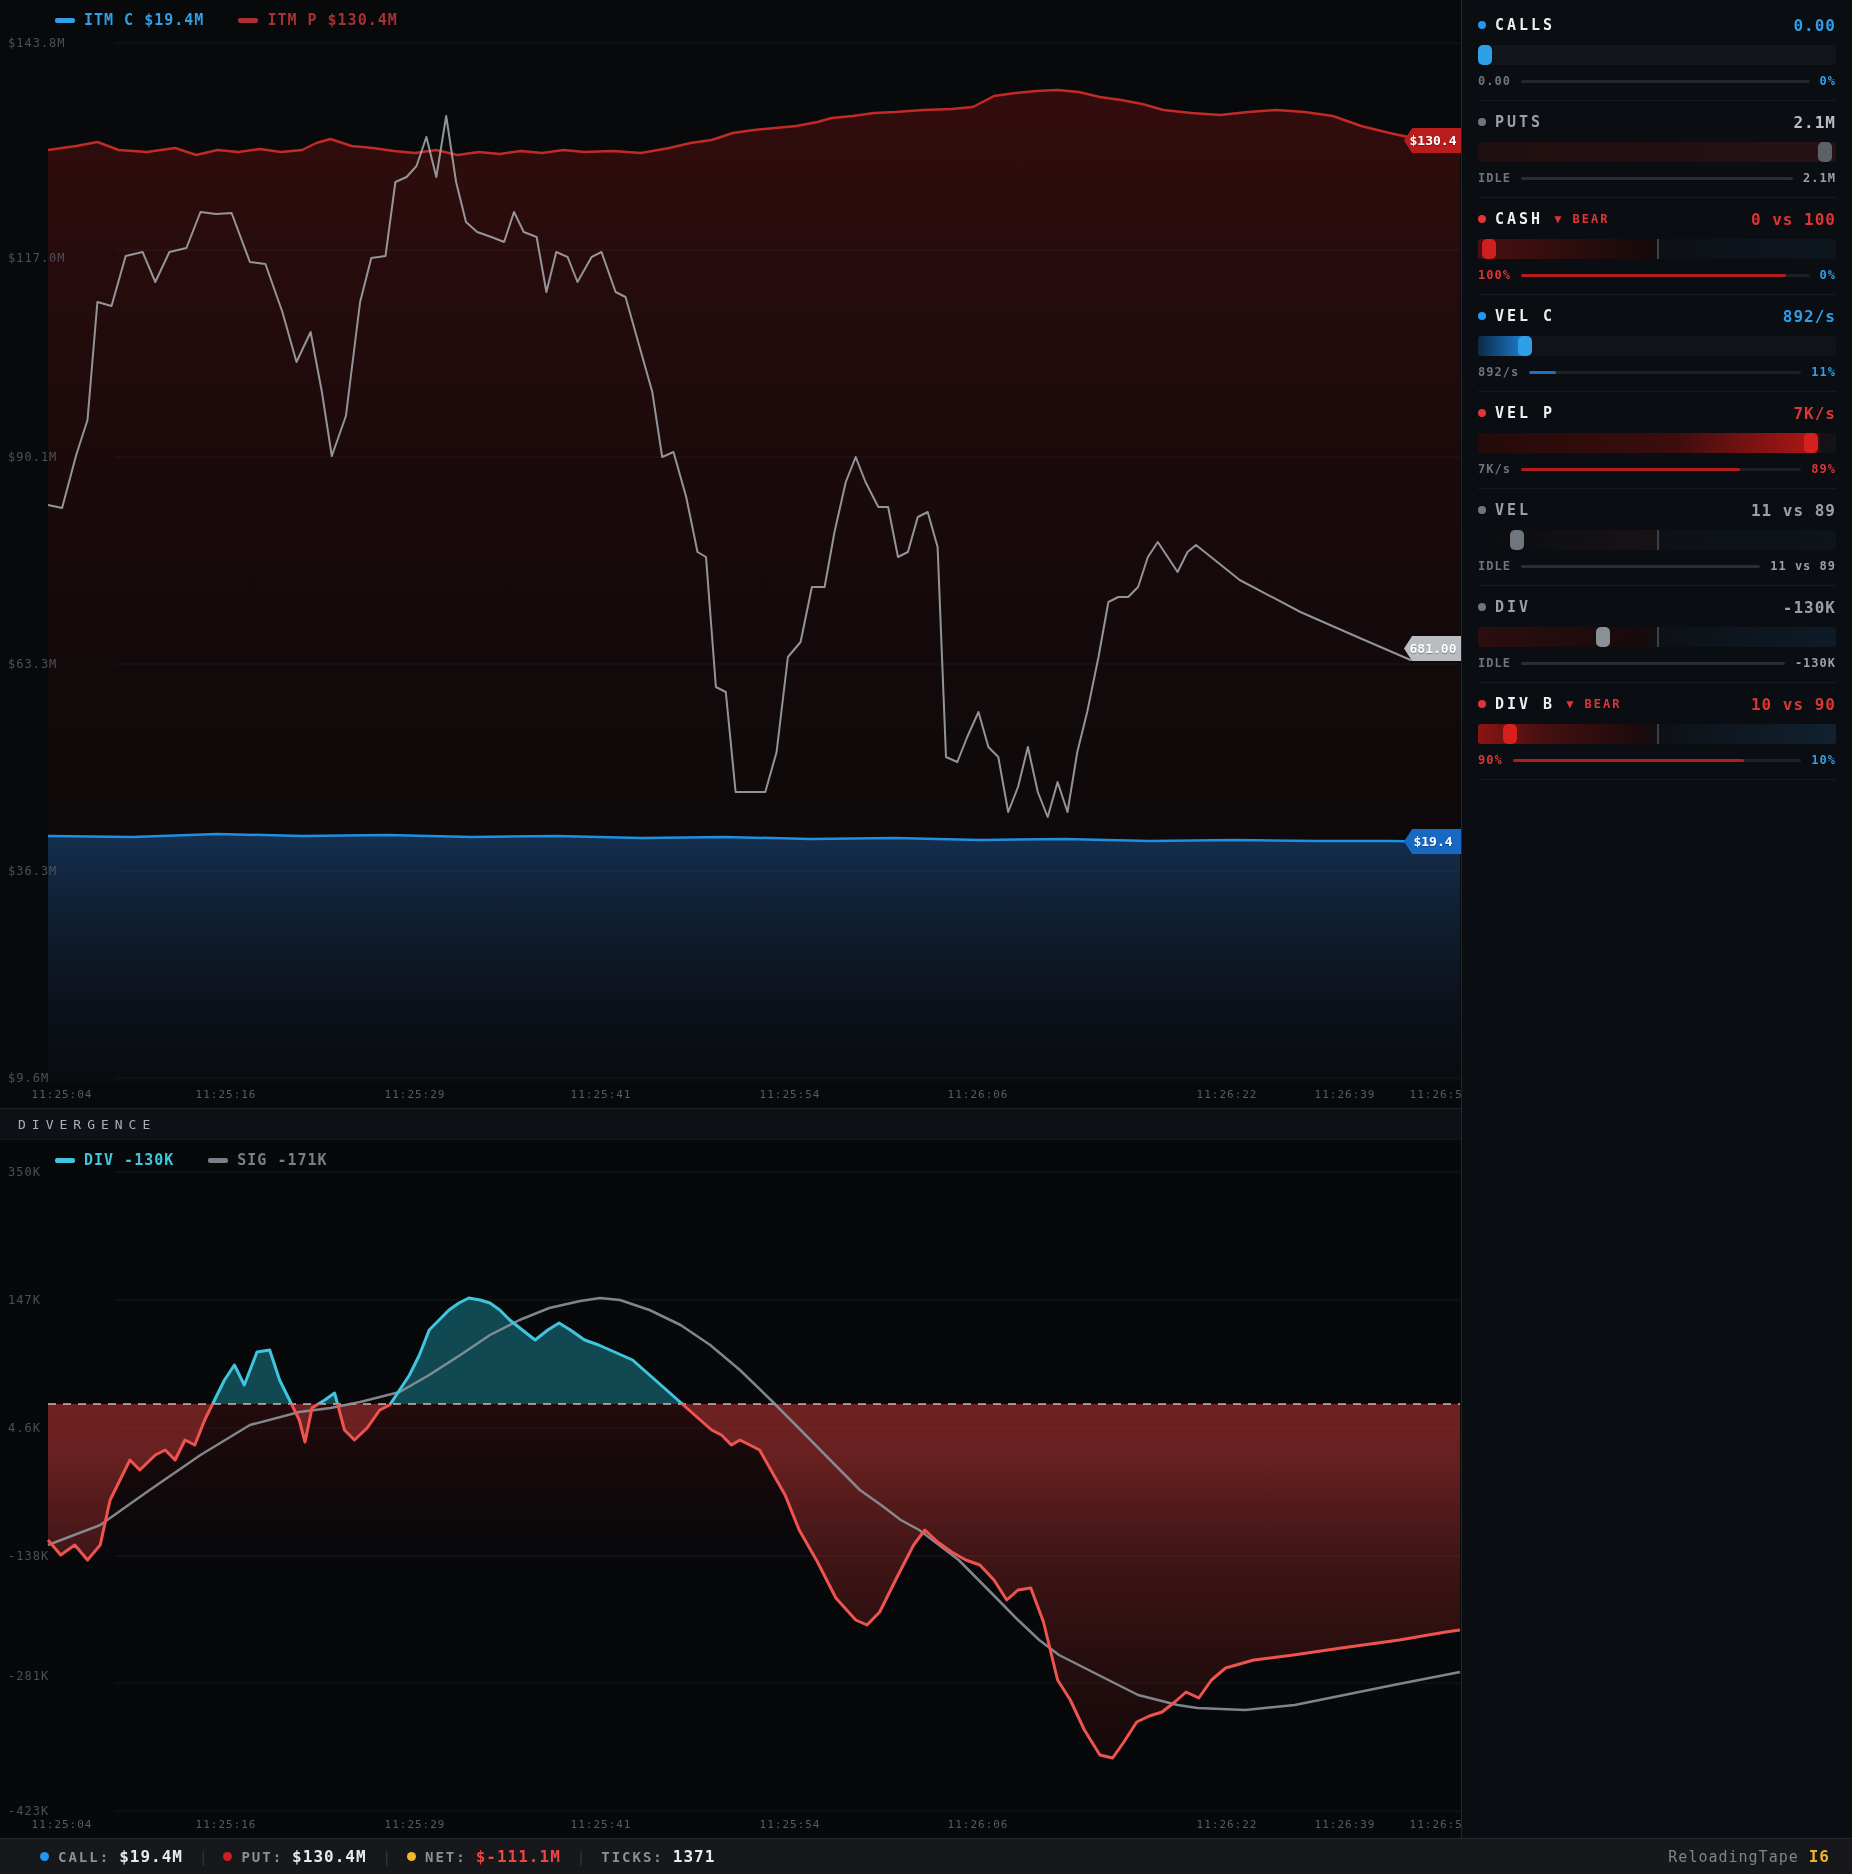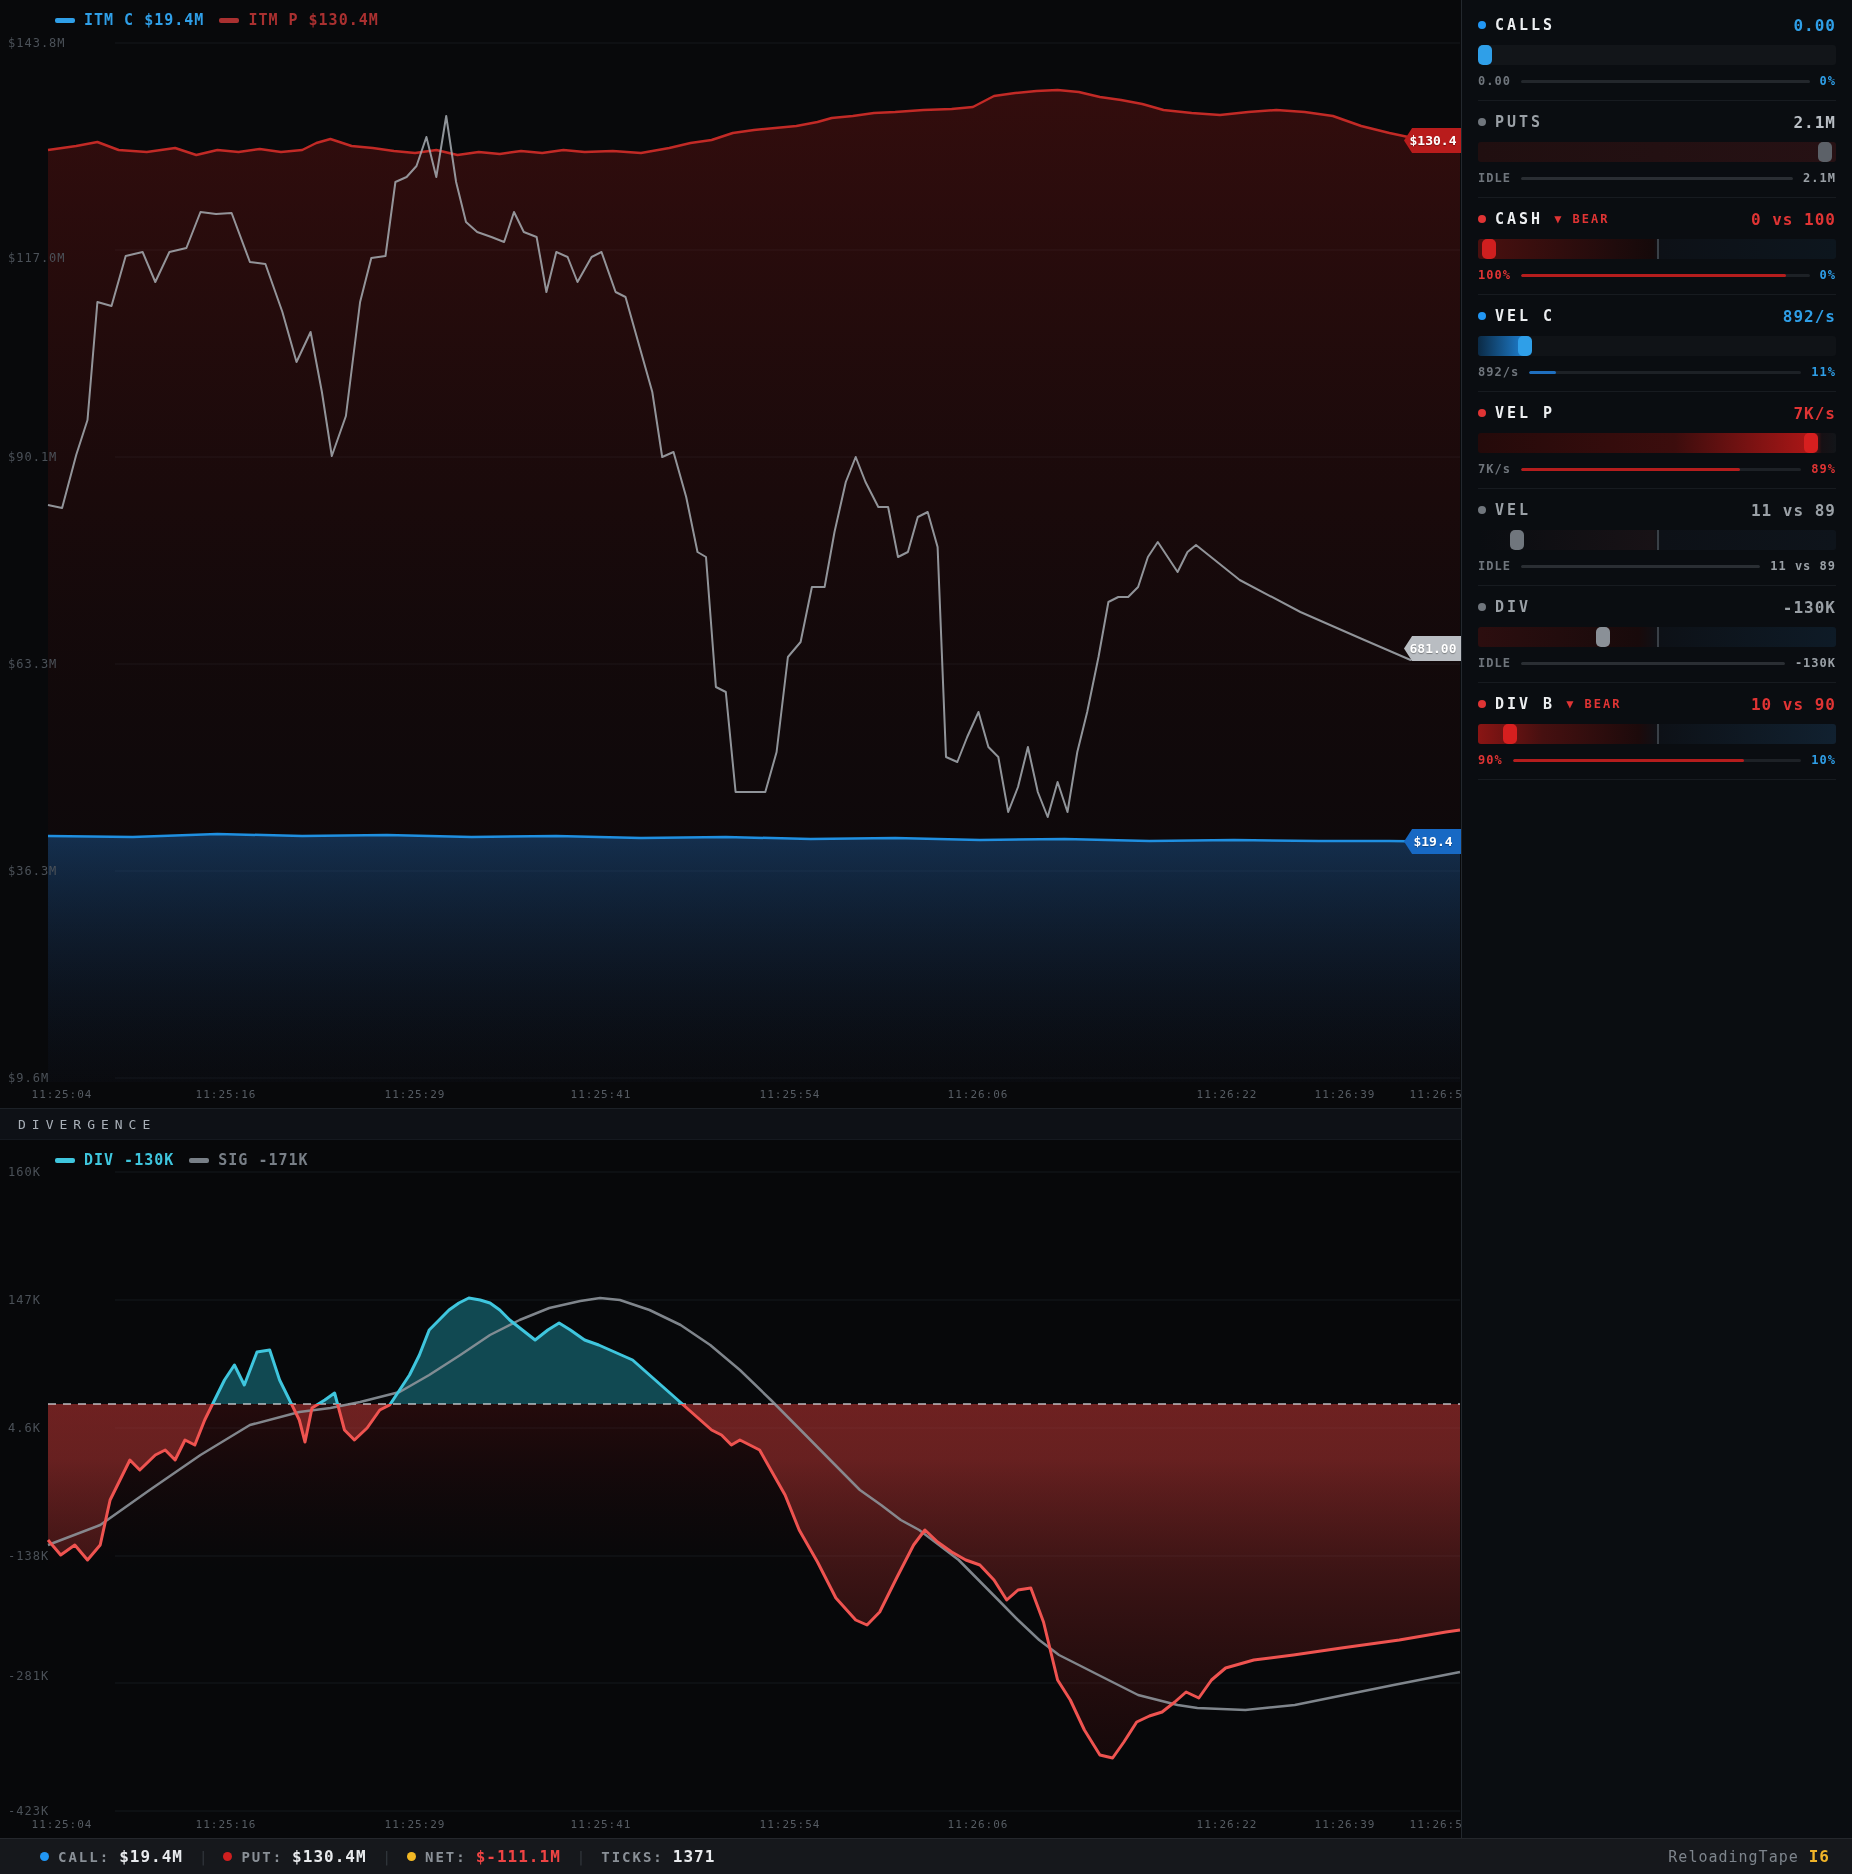--- a/index.html
+++ b/index.html
@@ -3,21 +3,21 @@
 <meta charset="utf-8">
 <style>
   html,body{margin:0;padding:0;background:#000;}
   #app{position:relative;width:1852px;height:1874px;background:#060708;overflow:hidden;
        font-family:"DejaVu Sans Mono","Liberation Mono",monospace;-webkit-font-smoothing:antialiased;}
   
   #main-panel{position:absolute;left:0;top:0;width:1461px;height:1108px;background:#08090b;}
   #main-svg{position:absolute;left:0;top:0;}
   .ytick{position:absolute;left:8px;font-size:12px;color:#4b5158;letter-spacing:1px;transform:translateY(-50%);}
   .xtick{position:absolute;font-size:11px;color:#565c63;letter-spacing:1px;transform:translateX(-50%);white-space:nowrap;}
-  .legend{position:absolute;display:flex;gap:15px;align-items:center;font-size:15px;font-weight:bold;letter-spacing:1px;}
+  .legend{position:absolute;display:flex;gap:34px;align-items:center;font-size:15px;font-weight:bold;letter-spacing:1px;}
   .legend .item{display:flex;align-items:center;gap:9px;}
   .legend .swatch{width:20px;height:5px;border-radius:2px;}
   .tag{position:absolute;left:1404px;width:58px;height:25px;line-height:25px;text-align:center;
        font-size:13px;font-weight:bold;color:#fff;letter-spacing:0px;
        clip-path:polygon(0 50%,14% 0,100% 0,100% 100%,14% 100%);text-shadow:0 1px 1px rgba(0,0,0,.35);}
   
   #div-header{position:absolute;left:0;top:1108px;width:1461px;height:32px;background:#0e1116;
       border-top:1px solid #1c2127;border-bottom:1px solid #15191f;box-sizing:border-box;
       color:#a9b0b8;font-size:13px;letter-spacing:6px;line-height:32px;padding-left:18px;}
   #div-panel{position:absolute;left:0;top:1140px;width:1461px;height:698px;background:#07080a;}
@@ -166,21 +166,21 @@
         <div class="item">
           <div class="swatch" style="background: rgb(63, 198, 222);"></div>
           <div style="color: rgb(63, 198, 222);">DIV -130K</div>
         </div>
         <div class="item">
           <div class="swatch" style="background: rgb(120, 127, 135);"></div>
           <div style="color: rgb(120, 127, 135);">SIG -171K</div>
         </div>
       </div>
     <div id="div-yticks">
-        <div class="ytick" style="top: 32px;">160K</div>
+        <div class="ytick" style="top: 32px;">350K</div>
         <div class="ytick" style="top: 160px;">147K</div>
         <div class="ytick" style="top: 288px;">4.6K</div>
         <div class="ytick" style="top: 416px;">-138K</div>
         <div class="ytick" style="top: 536px;">-281K</div>
         <div class="ytick" style="top: 671px;">-423K</div>
       </div>
     <div id="div-xticks">
         <div class="xtick" style="left: 62px; top: 678px;">11:25:04</div>
         <div class="xtick" style="left: 226px; top: 678px;">11:25:16</div>
         <div class="xtick" style="left: 415px; top: 678px;">11:25:29</div>

